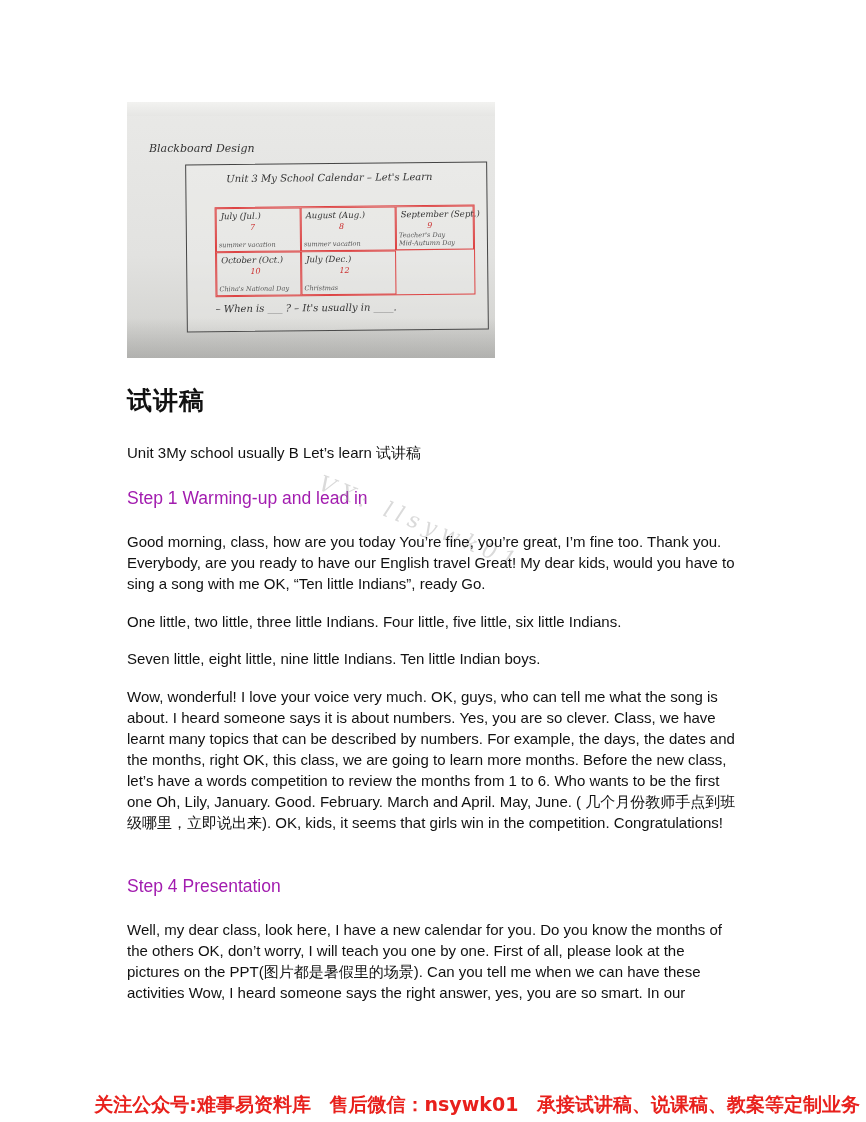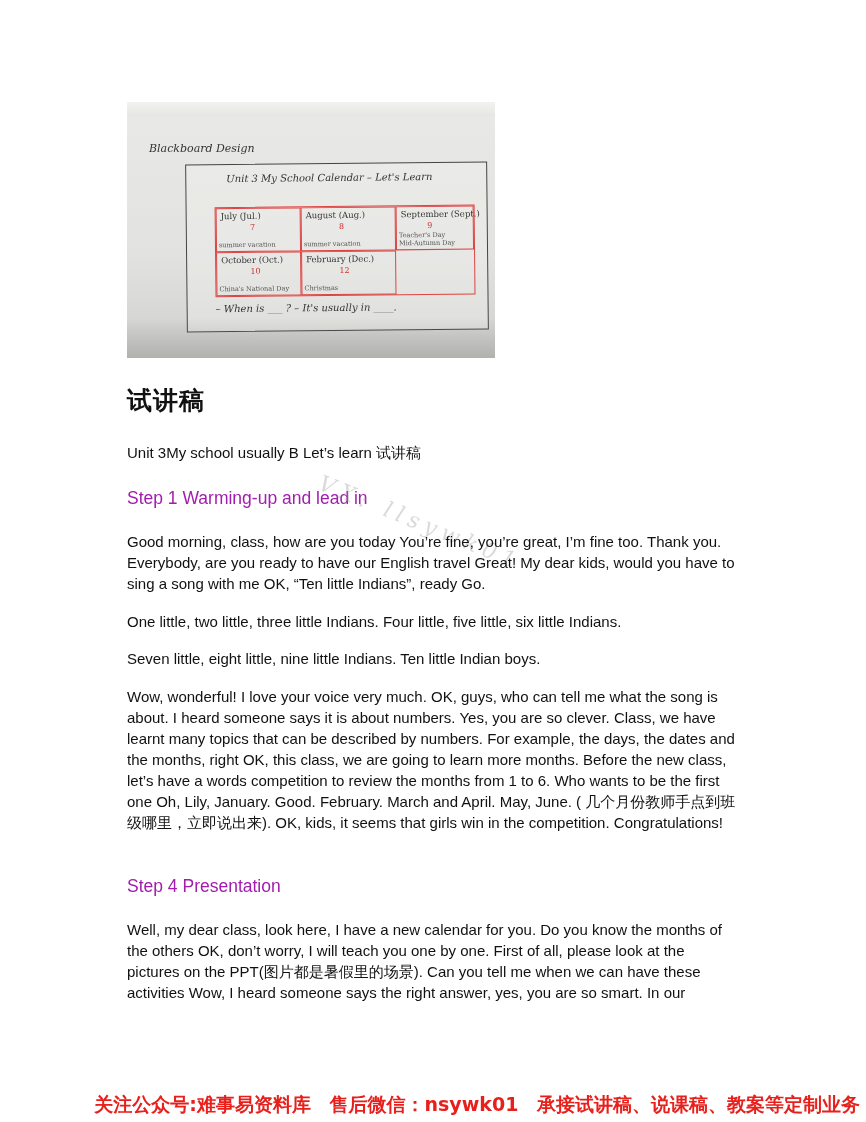--- a/index.html
+++ b/index.html
@@ -27,21 +27,21 @@
     border: 1.5px solid #444; transform: rotate(-0.6deg); background: rgba(240,240,238,0.4);
   }
   .photo .board-title {
     position:absolute; left: 40px; top: 8px; font-family: "DejaVu Serif", serif; font-style: italic;
     font-size: 10px; color: #333; white-space: nowrap;
   }
   .photo .grid {
     position: absolute; left: 28px; top: 42px; width: 258px; height: 88px;
     border: 1px solid #d44; display: grid; grid-template-columns: 85px 95px 78px; grid-template-rows: 44px 44px;
   }
-  .photo .cell { border: 0.5px solid #d44; position: relative; font-family: "DejaVu Serif", serif; }
+  .photo .cell { border: 0.5px solid #d44; position: relative; font-family: "DejaVu Serif", serif; font-style: italic; }
   .photo .cell .m { position:absolute; left: 4px; top: 2px; font-size: 8.5px; color:#333; white-space:nowrap; }
   .photo .cell .n { position:absolute; left: 40%; top: 14px; font-size: 8px; color:#c33; }
   .photo .cell .e { position:absolute; left: 2px; bottom: 2px; font-size: 6.5px; color:#555; white-space:nowrap; line-height: 8px; }
   .photo .board-sent {
     position:absolute; left: 28px; top: 138px; font-family: "DejaVu Serif", serif; font-style: italic;
     font-size: 10px; color:#333; white-space:nowrap;
   }
 
   
   .h1 {
@@ -95,21 +95,21 @@
           <span class="n">9</span>
           <span class="e" style="white-space:pre-line;">Teacher's Day
 Mid-Autumn Day</span>
         </div>
         <div class="cell">
           <span class="m">October (Oct.)</span>
           <span class="n">10</span>
           <span class="e">China's National Day</span>
         </div>
         <div class="cell">
-          <span class="m">February (Dec.)</span>
+          <span class="m">July (Dec.)</span>
           <span class="n">12</span>
           <span class="e">Christmas</span>
         </div>
       </div>
       <div class="board-sent">– When is ___ ?  – It's usually in ____.</div>
     </div>
     <div class="shade-bottom"></div>
   </div>
 
   <div class="h1">试讲稿</div>

